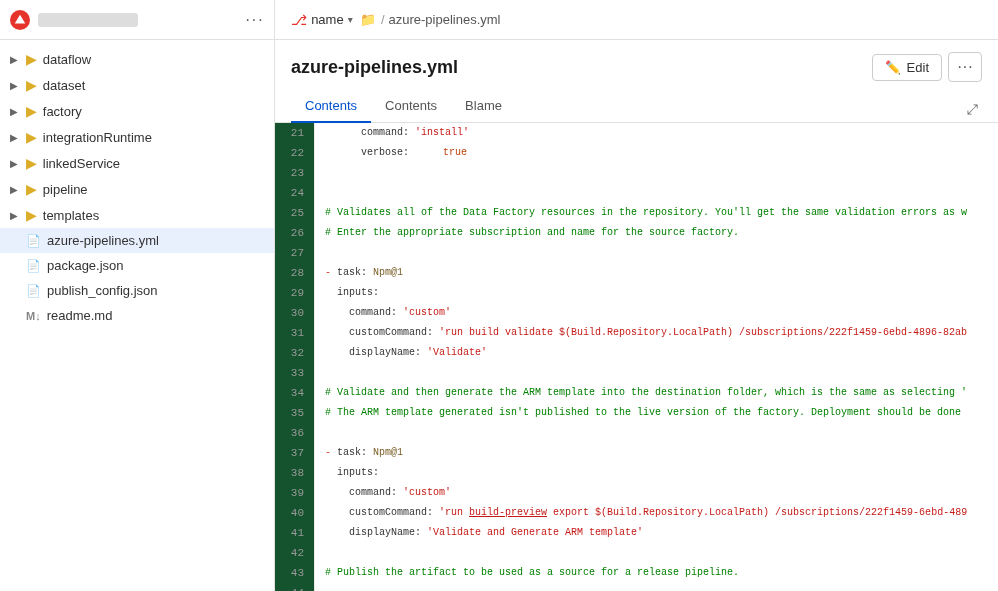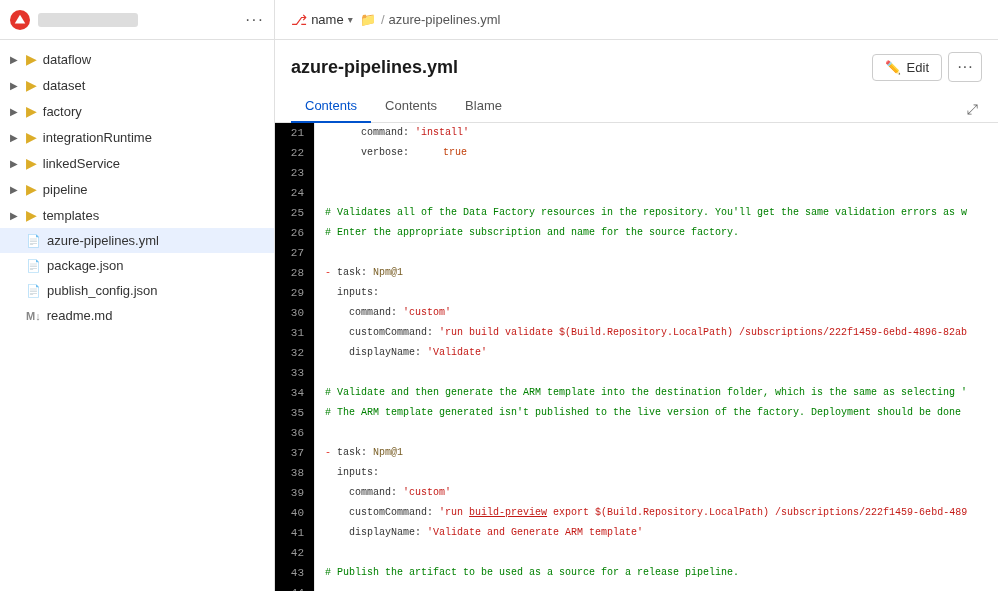--- a/index.html
+++ b/index.html
@@ -249,21 +249,21 @@
     .code-line {
       display: flex;
     }
 
     .line-number {
       min-width: 40px;
       text-align: right;
       padding: 0 10px;
       color: #999;
       user-select: none;
-      background: #000000;
+      background: #14532d;
       border-right: 1px solid #e8e8e8;
       font-size: 11px;
       line-height: 20px;
     }
 
     .line-content {
       padding: 0 10px;
       white-space: pre;
       color: #333;
       line-height: 20px;

